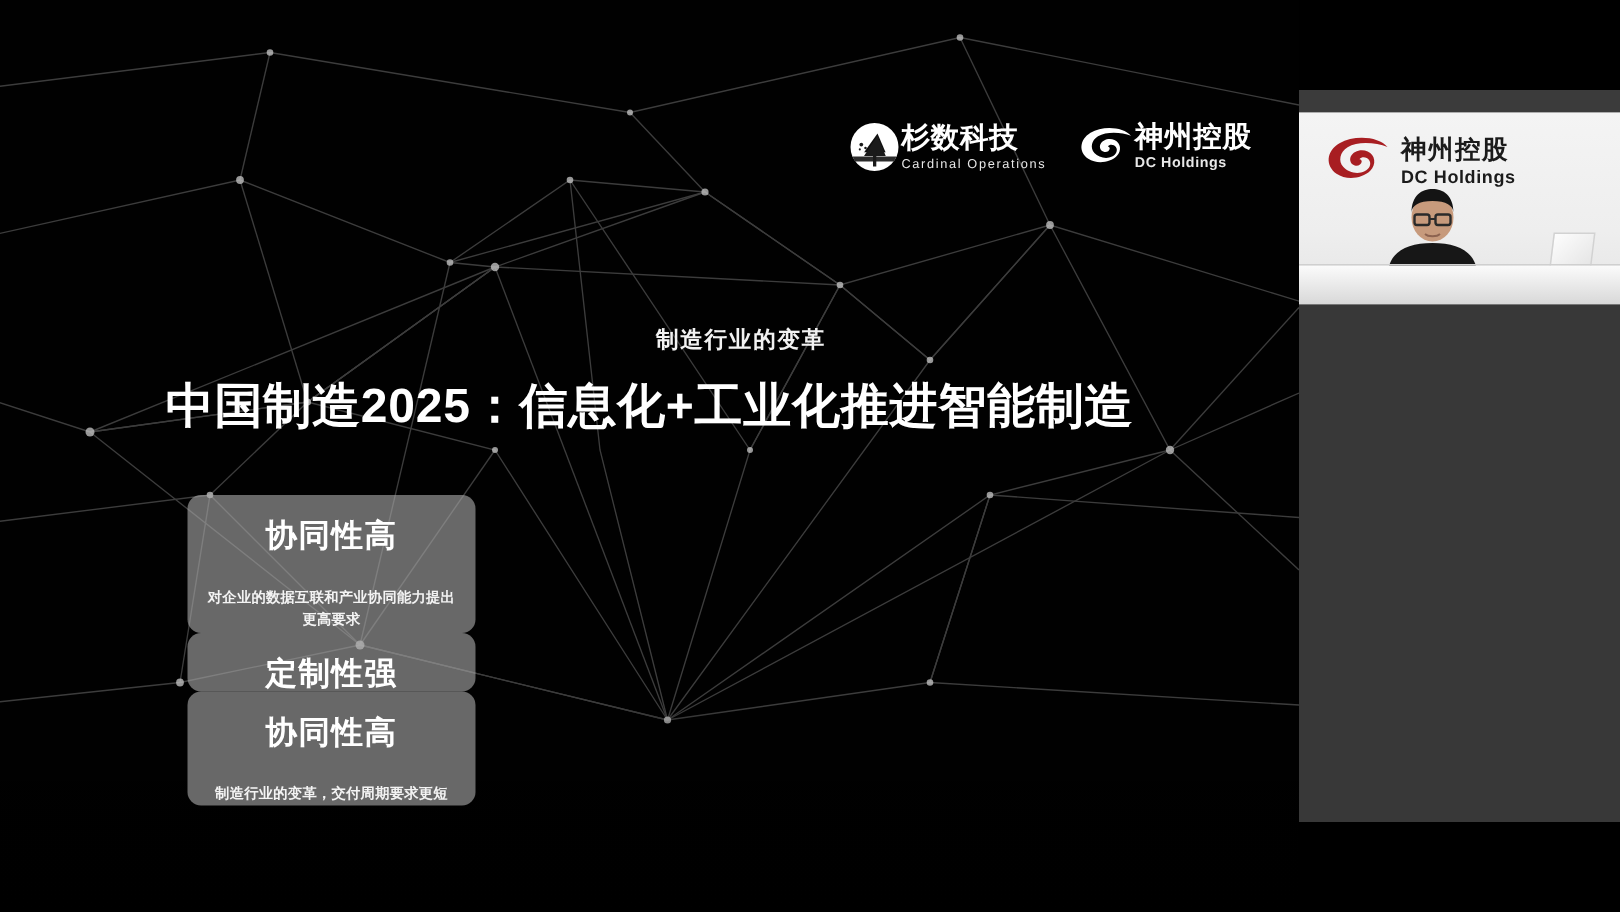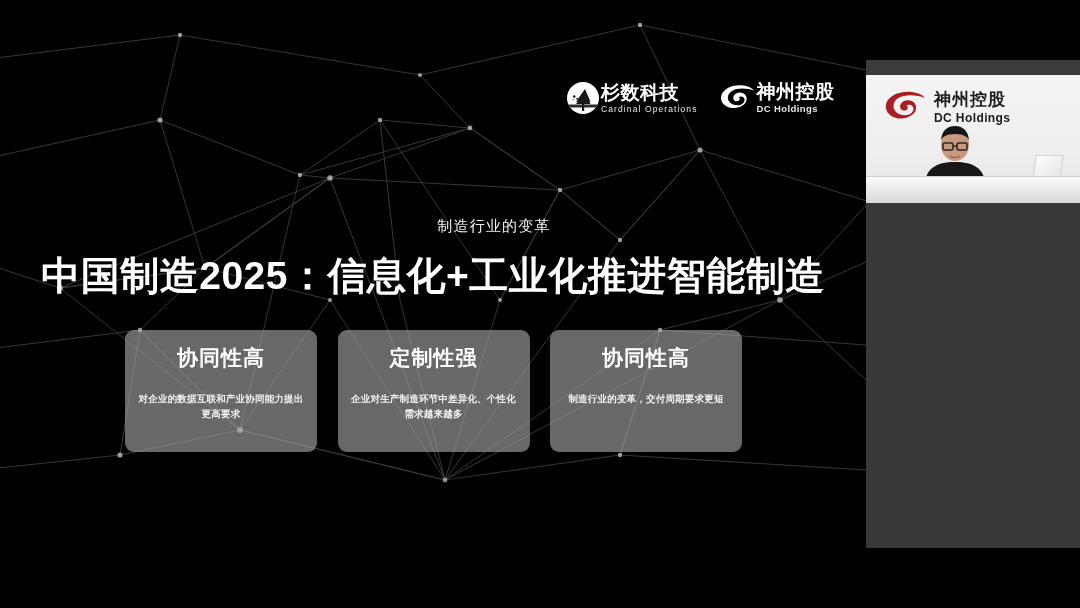--- a/index.html
+++ b/index.html
@@ -95,45 +95,46 @@
 
   
   #eyebrow {
     position: absolute;
     left: 0;
     top: 217px;
     width: 988px;
     text-align: center;
     color: #f2f2f2;
     font-size: 15px;
-    font-weight: 400;
+    font-weight: 700;
     letter-spacing: 1.2px;
   }
   #maintitle {
     position: absolute;
     left: 0;
     top: 249px;
     width: 866px;
     text-align: center;
     color: #ffffff;
-    font-size: 39px;
+    font-size: 32px;
     font-weight: 700;
     letter-spacing: 0.5px;
     white-space: nowrap;
   }
 
   
   #cards {
     position: absolute;
     left: 125px;
     top: 330px;
     width: 617px;
     height: 122px;
     display: flex;
     justify-content: space-between;
+    flex-direction: column;
   }
   .card {
     width: 192px;
     height: 122px;
     border-radius: 9px;
     background: rgba(168,168,168,0.62);
     box-sizing: border-box;
     padding-top: 16px;
     display: flex;
     flex-direction: column;
@@ -362,21 +363,20 @@
 
     <div id="cards">
 
       <div class="card">
         <div class="card-title">协同性高</div>
         <div class="card-body">对企业的数据互联和产业协同能力提出更高要求</div>
       </div>
 
       <div class="card">
         <div class="card-title">定制性强</div>
-        <div class="card-body">企业对生产制造环节中差异化、个性化需求越来越多</div>
       </div>
 
       <div class="card">
         <div class="card-title">协同性高</div>
         <div class="card-body">制造行业的变革，交付周期要求更短</div>
       </div>
 
     </div>
   </div>
 

